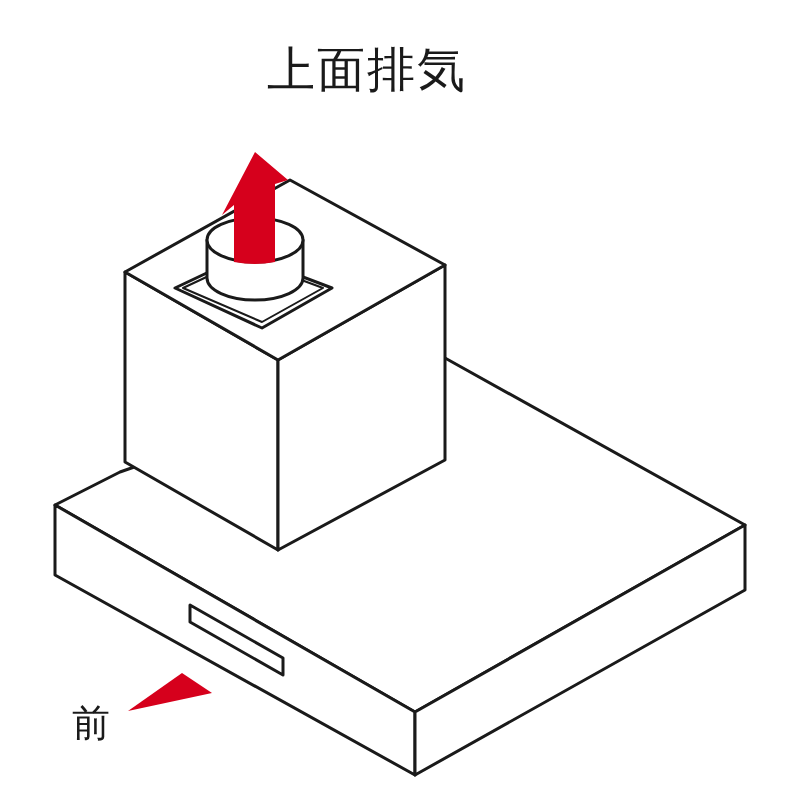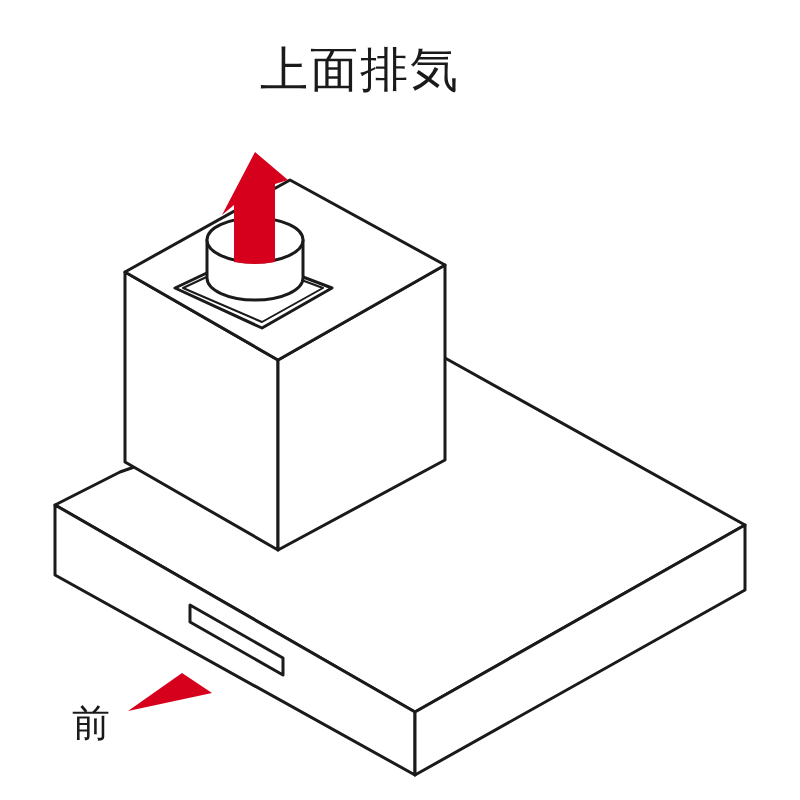--- a/index.html
+++ b/index.html
@@ -1,18 +1,18 @@
 <!DOCTYPE html>
 <html><head>
   <meta charset="utf-8">
   <style>
     html, body { margin: 0; padding: 0; background: #ffffff; }
     body { width: 800px; height: 800px; position: relative; overflow: hidden; }
     .title {
-      position: absolute; left: 10px; top: 38px; width: 700px; text-align: center;
+      position: absolute; left: 17px; top: 38px; width: 700px; text-align: center;
       font-family: "DejaVu Sans", sans-serif; font-size: 48px; color: #1a1a1a;
       letter-spacing: 2px;
     }
     .front-label {
       position: absolute; left: 72px; top: 698px;
       font-family: "DejaVu Sans", sans-serif; font-size: 38px; color: #1a1a1a;
     }
     svg.diagram { position: absolute; left: 0; top: 0; }
     .ln { fill: #ffffff; stroke: #1a1a1a; stroke-width: 3; stroke-linejoin: round; stroke-linecap: round; }
     .ln-open { fill: none; stroke: #1a1a1a; stroke-width: 3; stroke-linejoin: round; stroke-linecap: round; }

